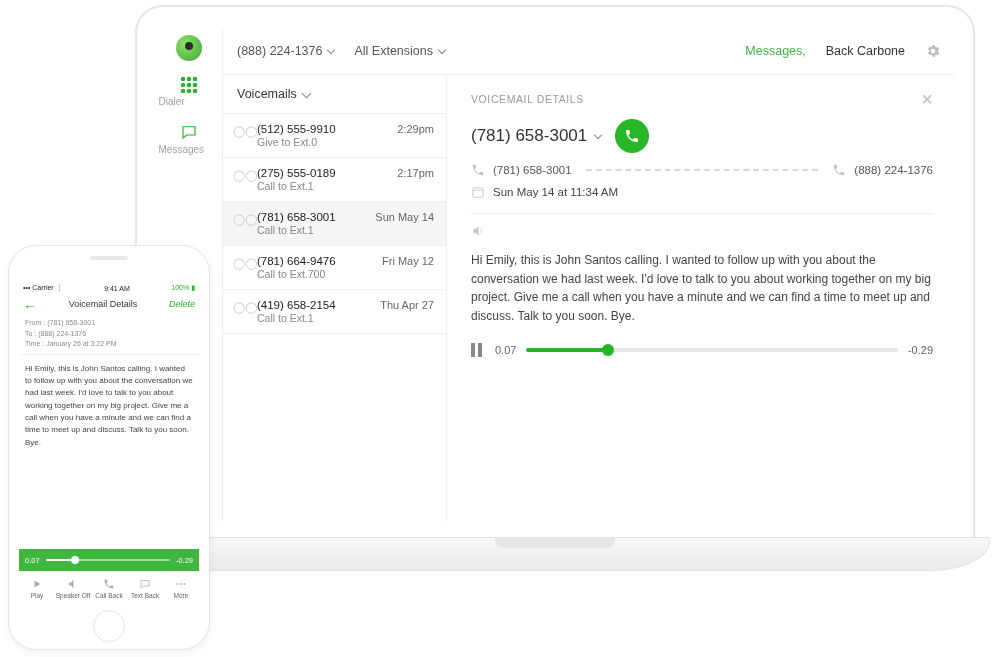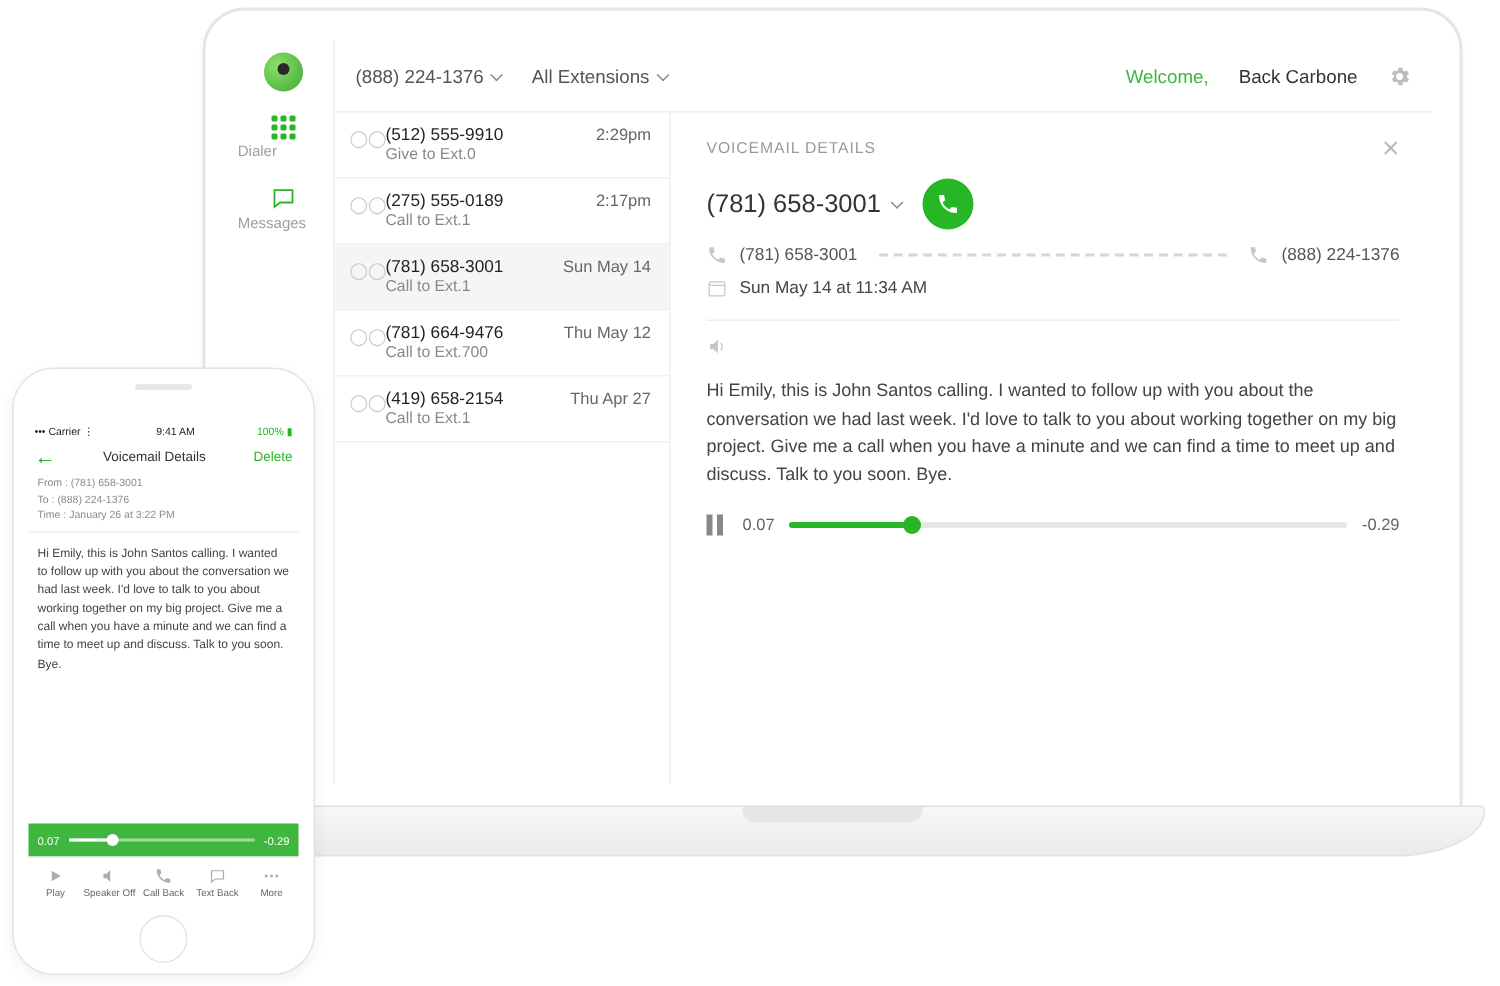--- a/index.html
+++ b/index.html
@@ -70,21 +70,21 @@
 
   
   .phone { position: absolute; left: 8px; top: 245px; width: 202px; height: 405px; border-radius: 28px; background: #fff; border: 1px solid #e3e3e3; box-shadow: 0 3px 10px rgba(0,0,0,0.06); }
   .phone::before { content: ""; position: absolute; left: 50%; transform: translateX(-50%); top: 10px; width: 38px; height: 4px; background: #e8e8e8; border-radius: 3px; }
   .phone::after { content: ""; position: absolute; left: 50%; transform: translateX(-50%); bottom: 7px; width: 30px; height: 30px; border: 1.5px solid #e5e5e5; border-radius: 50%; }
   .pscreen { position: absolute; left: 10px; top: 36px; right: 10px; bottom: 44px; background: #fff; font-size: 8.5px; color: #333; display: flex; flex-direction: column; }
   .pstatus { height: 12px; display: flex; align-items: center; justify-content: space-between; font-size: 7px; color: #222; padding: 0 4px; }
   .pstatus .batt { color: #26b626; }
   .pnav { height: 20px; display: flex; align-items: center; justify-content: space-between; padding: 0 4px; font-size: 9px; }
   .pnav .back { color: #26b626; font-size: 14px; line-height: 1; cursor: pointer; }
-  .pnav .del { color: #26b626; cursor: pointer; }
+  .pnav .del { color: #26b626; cursor: pointer; font-style: italic; }
   .pmeta { padding: 4px 6px; color: #8b8b8b; font-size: 7px; line-height: 1.5; border-bottom: 1px solid #f0f0f0; }
   .ptrans { padding: 8px 6px; font-size: 8px; line-height: 1.55; color: #444; flex: 1; overflow: hidden; }
   .pplayer { height: 22px; background: #3fb73f; color: #fff; display: flex; align-items: center; gap: 6px; padding: 0 6px; font-size: 7.5px; }
   .pplayer .pt { flex: 1; height: 2px; background: rgba(255,255,255,.5); position: relative; border-radius: 2px; }
   .pplayer .pt .pf { position: absolute; left: 0; top: 0; height: 100%; width: 24%; background: #fff; }
   .pplayer .pt .pth { position: absolute; left: 24%; top: 50%; width: 8px; height: 8px; background: #fff; border-radius: 50%; transform: translate(-50%,-50%); }
   .pbtns { height: 34px; border-top: 1px solid #eee; display: flex; }
   .pbtn { flex: 1; display: flex; flex-direction: column; align-items: center; justify-content: center; gap: 2px; font-size: 6.5px; color: #666; cursor: pointer; }
   .pbtn .pi { width: 12px; height: 12px; opacity: .6; }
 </style>
@@ -128,30 +128,34 @@
       <div class="topbar">
         <span class="drop">
           <span>(888) 224-1376</span>
           <i class="chev"></i>
         </span>
         <span class="drop">
           <span>All Extensions</span>
           <i class="chev"></i>
         </span>
         <span class="sp"></span>
-        <span class="welcome">Welcome,</span>
+        <span class="welcome">Messages,</span>
         <span>Back Carbone</span>
         <svg class="gear" viewBox="0 0 24 24">
             <path fill="#bcbcbc" d="M19.4 13a7.5 7.5 0 0 0 .1-1 7.5 7.5 0 0 0-.1-1l2.1-1.6-2-3.5-2.5 1a7.3 7.3 0 0 0-1.7-1l-.4-2.6h-4l-.4 2.6a7.3 7.3 0 0 0-1.7 1l-2.5-1-2 3.5L6.5 11a7.5 7.5 0 0 0 0 2l-2.1 1.6 2 3.5 2.5-1a7.3 7.3 0 0 0 1.7 1l.4 2.6h4l.4-2.6a7.3 7.3 0 0 0 1.7-1l2.5 1 2-3.5Zm-7.4 2.5A3.5 3.5 0 1 1 15.5 12 3.5 3.5 0 0 1 12 15.5Z"></path>
           </svg>
       </div>
 
       <div class="content">
 
         <div class="vlist">
+          <div class="vlist-head">
+            <span>Voicemails</span>
+            <i class="chev lg"></i>
+          </div>
 
           <div class="vrow">
             <span class="vm-ico">◯◯</span>
             <div>
                 <div class="num">(512) 555-9910</div>
                 <div class="sub">Give to Ext.0</div>
               </div>
             <span class="when">2:29pm</span>
           </div>
           <div class="vrow">
@@ -169,21 +173,21 @@
                 <div class="sub">Call to Ext.1</div>
               </div>
             <span class="when">Sun May 14</span>
           </div>
           <div class="vrow">
             <span class="vm-ico">◯◯</span>
             <div>
                 <div class="num">(781) 664-9476</div>
                 <div class="sub">Call to Ext.700</div>
               </div>
-            <span class="when">Thu May 12</span>
+            <span class="when">Fri May 12</span>
           </div>
           <div class="vrow">
             <span class="vm-ico">◯◯</span>
             <div>
                 <div class="num">(419) 658-2154</div>
                 <div class="sub">Call to Ext.1</div>
               </div>
             <span class="when">Thu Apr 27</span>
           </div>
         </div>

